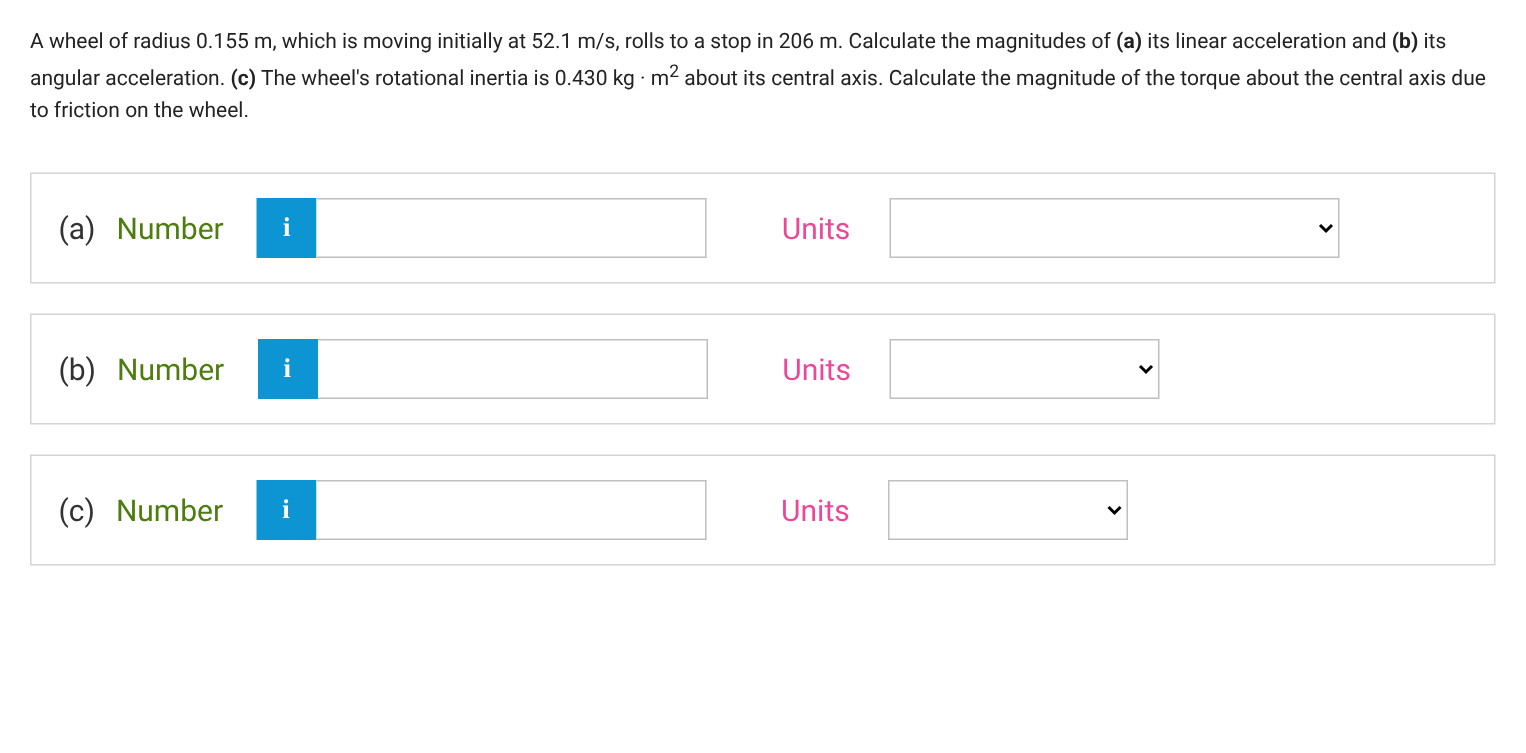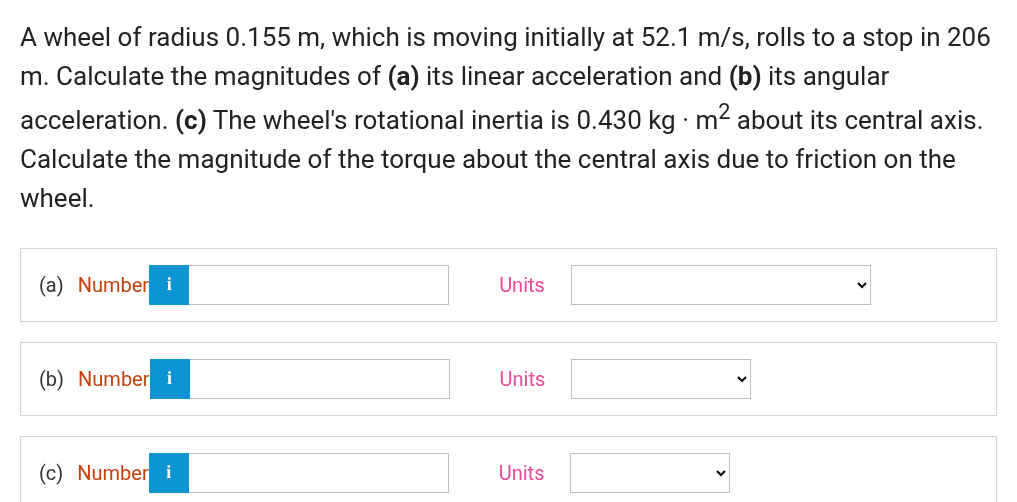--- a/index.html
+++ b/index.html
@@ -12,38 +12,39 @@
       font-size: 20px;
       color: #333;
       background: #fff;
       padding: 18px 20px;
       width: 1017px;
       line-height: 1.5;
     }
     .problem-text {
       margin-bottom: 30px;
       color: #222;
-      font-size: 26px;
+      font-size: 14px;
     }
     .answer-row {
       border: 1px solid #d4d4d4;
       padding: 16px 18px;
       margin-bottom: 20px;
       display: flex;
       align-items: center;
       gap: 0;
     }
     .part-label {
       font-size: 20px;
       color: #333;
       margin-right: 14px;
     }
     .number-label {
       font-size: 20px;
-      color: #c2410c;
+      color: #4d7c0f;
+      margin-right: 22px;
     }
     .info-icon {
       width: 40px;
       height: 40px;
       background: #0d94d2;
       display: flex;
       align-items: center;
       justify-content: center;
       color: #fff;
       font-family: Georgia, serif;

